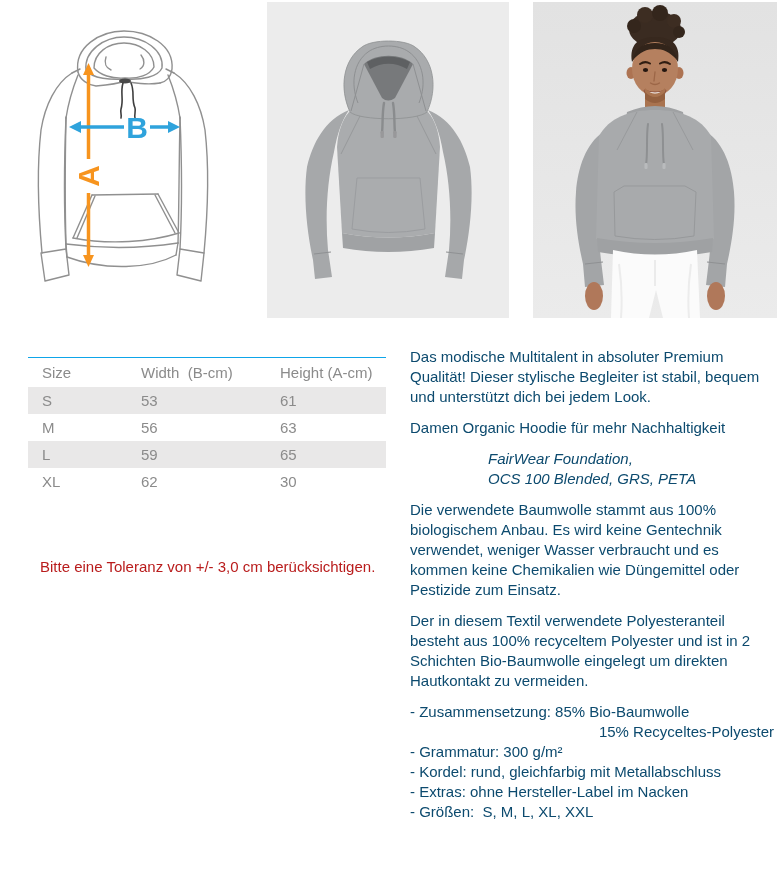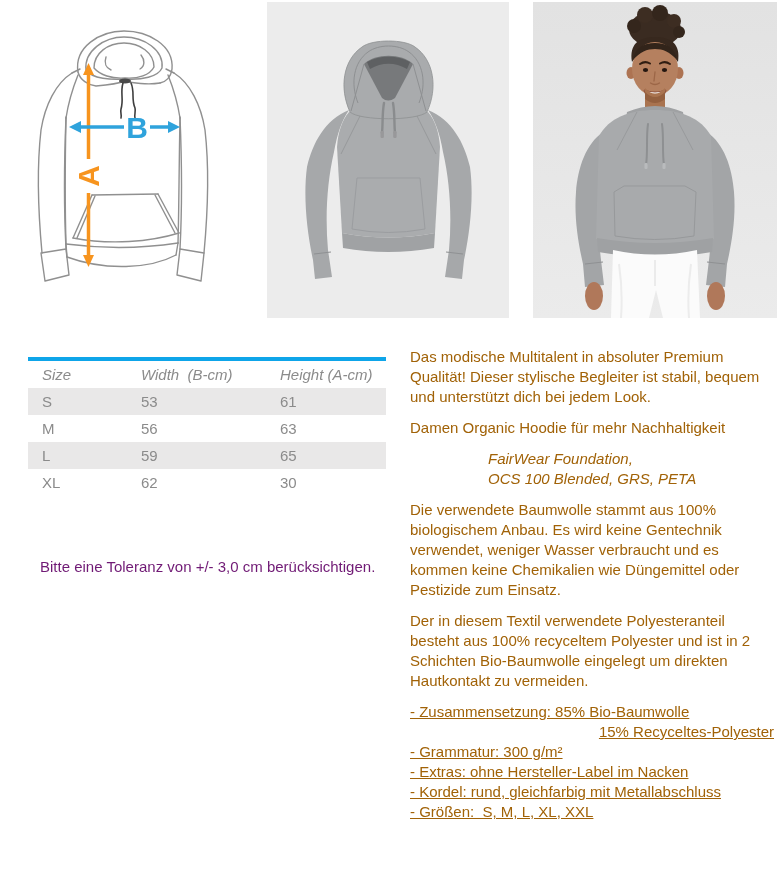--- a/index.html
+++ b/index.html
@@ -17,38 +17,38 @@
   table.size-table{
     position:absolute;left:28px;top:357px;width:358px;
     border-collapse:collapse;table-layout:fixed;
   }
   table.size-table col.c1{width:113px;}
   table.size-table col.c2{width:139px;}
   table.size-table th,table.size-table td{
     height:27px;padding:0;text-align:left;vertical-align:middle;
     font-size:15px;font-weight:400;color:#8b8b8b;white-space:pre;
   }
-  table.size-table thead tr{border-top:4px solid #0ea5e9;height:29px;font-style:italic;}
+  table.size-table thead tr{border-top:1px solid #0ea5e9;height:29px;}
   table.size-table th:first-child,table.size-table td:first-child{padding-left:14px;}
   table.size-table tbody tr:nth-child(odd){background:#e9e8e8;}
 
   .tolerance-note{
     position:absolute;left:40px;top:558px;
-    font-size:15px;color:#701a75;
+    font-size:15px;color:#b91c1c;
   }
 
   
   .description{
     position:absolute;left:410px;top:347px;width:364px;
-    font-size:15px;line-height:20px;color:#a16207;
+    font-size:15px;line-height:20px;color:#0c4a6e;
   }
   .description p{margin:0 0 11px 0;}
   .cert-cont{display:block;padding-left:78px;font-style:italic;}
   .specs{margin:0;}
-  .spec-line{white-space:pre-wrap;text-decoration:underline;}
+  .spec-line{white-space:pre-wrap;}
   .spec-line.indent{padding-left:144px;text-align:right;}
 </style>
 </head>
 <body>
 
 <div class="diagram-panel">
   <svg width="230" height="270" viewBox="0 0 230 270">
     <g stroke="#909090" stroke-width="1.4" fill="none" stroke-linecap="round" stroke-linejoin="round">
 
       <path d="M 52,48 C 36,58 25,80 21,105 C 17,140 18,185 22,228"></path>
@@ -240,17 +240,17 @@
 <div class="description">
   <p>Das modische Multitalent in absoluter Premium Qualität! Dieser stylische Begleiter ist stabil, bequem und unterstützt dich bei jedem Look.</p>
   <p>Damen Organic Hoodie für mehr Nachhaltigkeit</p>
   <p><span class="cert-cont">FairWear Foundation,</span><span class="cert-cont">OCS 100 Blended, GRS, PETA</span></p>
   <p>Die verwendete Baumwolle stammt aus 100% biologischem Anbau. Es wird keine Gentechnik verwendet, weniger Wasser verbraucht und es kommen keine Chemikalien wie Düngemittel oder Pestizide zum Einsatz.</p>
   <p>Der in diesem Textil verwendete Polyesteranteil besteht aus 100% recyceltem Polyester und ist in 2 Schichten Bio-Baumwolle eingelegt um direkten Hautkontakt zu vermeiden.</p>
   <div class="specs">
     <div class="spec-line">- Zusammensetzung: 85% Bio-Baumwolle</div>
     <div class="spec-line indent">15% Recyceltes-Polyester</div>
     <div class="spec-line">- Grammatur: 300 g/m²</div>
+    <div class="spec-line">- Kordel: rund, gleichfarbig mit Metallabschluss</div>
     <div class="spec-line">- Extras: ohne Hersteller-Label im Nacken</div>
-    <div class="spec-line">- Kordel: rund, gleichfarbig mit Metallabschluss</div>
     <div class="spec-line">- Größen:  S, M, L, XL, XXL</div>
   </div>
 </div>
 
 </body></html>

